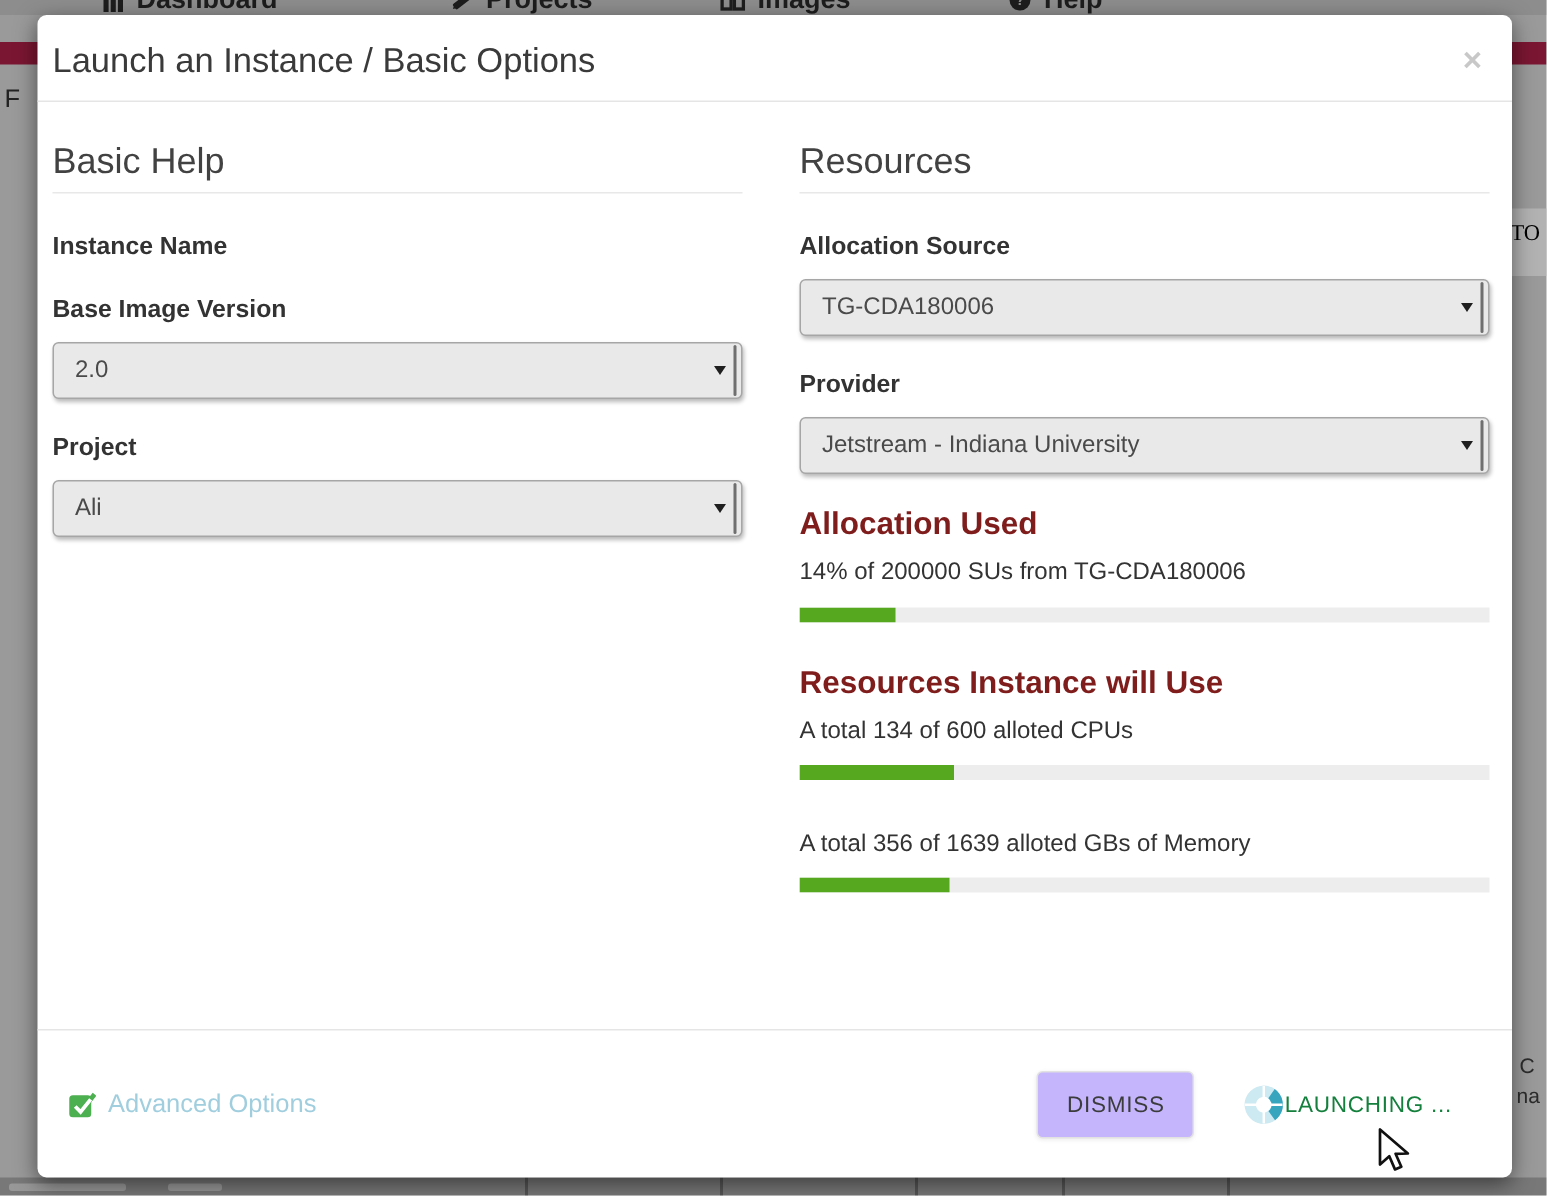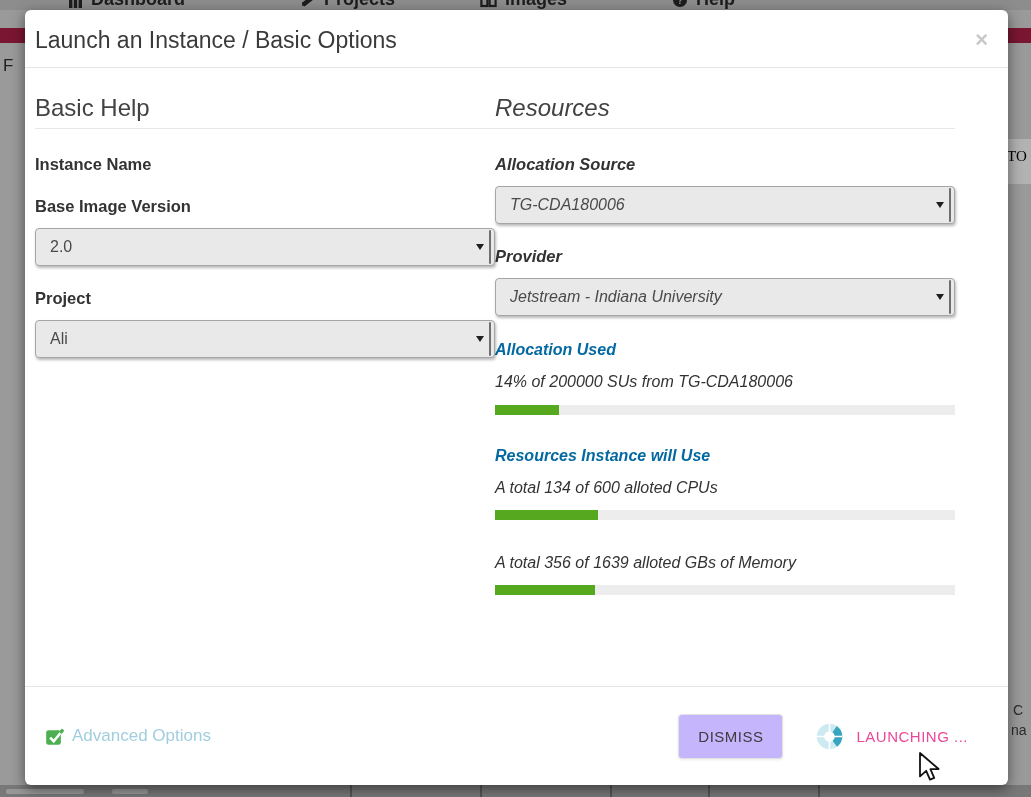--- a/index.html
+++ b/index.html
@@ -28,21 +28,21 @@
   
   .modal{
     position:absolute;left:25px;top:10px;width:983px;height:775px;z-index:5;
     background:#fff;border-radius:6px;box-shadow:0 4px 14px rgba(0,0,0,.5);
   }
   .modal-header{position:relative;padding:17px 10px 13px 10px;border-bottom:1px solid #e5e5e5;}
   .modal-title{margin:0;font-size:23px;font-weight:400;color:#3a3a3a;line-height:27px;}
   .close-x{position:absolute;right:20px;top:20px;font-size:22px;font-weight:700;color:#c8c8c8;cursor:pointer;line-height:20px;}
   .modal-body{display:flex;padding:0 10px;}
   .col{width:460px;}
-  .col-right{font-style:italic;}
+  .col-right{margin-left:38px;}
   .section-heading{
     margin:26px 0 26px 0;font-size:24px;font-weight:400;color:#424242;
     padding-bottom:6px;border-bottom:1px solid #e8e8e8;line-height:28px;
   }
   .field{margin-bottom:23px;}
   .field-label{display:block;font-size:16.5px;font-weight:700;color:#333;margin-bottom:12px;line-height:19px;}
   .text-input{
     width:100%;box-sizing:border-box;height:38px;background:#e9e9e9;
     border:1px solid #b5b5b5;border-radius:4px;padding:0 14px;
     font-size:16px;color:#4a4a4a;font-family:"Liberation Sans",sans-serif;
@@ -54,21 +54,21 @@
     padding:0 30px 0 14px;font-size:16px;color:#4a4a4a;cursor:pointer;
     box-shadow:1px 2px 3px rgba(0,0,0,.28);
   }
   .select-box::before{ 
     content:"";position:absolute;right:3px;top:1px;bottom:1px;width:2px;background:#6f6f6f;border-radius:1px;
   }
   .select-arrow{
     position:absolute;right:10px;top:50%;margin-top:-3px;width:0;height:0;
     border-left:4.5px solid transparent;border-right:4.5px solid transparent;border-top:6px solid #1f1f1f;
   }
-  .subhead{font-size:16px;font-weight:700;color:#0369a1;line-height:19px;}
+  .subhead{font-size:21px;font-weight:700;color:#7f1d1d;line-height:19px;}
   .mt-alloc{margin-top:24px;}
   .mt-res{margin-top:31px;}
   .meta-text{font-size:16px;color:#333;margin-top:13px;line-height:19px;}
   .mt-mem{margin-top:33px;}
   .progress{height:10px;background:#ededed;margin-top:13px;overflow:hidden;}
   .progress-first{margin-top:14px;}
   .progress .fill{height:100%;background:#56a81f;}
 
   
   .modal-footer{
@@ -77,22 +77,22 @@
   }
   .advanced-link{display:flex;align-items:center;gap:8px;color:#a0cede;font-size:17px;cursor:pointer;}
   .advanced-link svg{display:block;}
   .footer-spacer{flex:1;}
   .dismiss-btn{
     background:#c4b5fd;border:1px solid #e2e2e2;border-radius:4px;padding:13px 19px;
     font-size:15px;font-weight:500;letter-spacing:.5px;color:#3c3c3c;cursor:pointer;
     font-family:"Liberation Sans",sans-serif;box-shadow:0 1px 3px rgba(0,0,0,.08);
   }
   .launch-btn{
-    display:flex;align-items:center;gap:13px;margin-left:27px;margin-right:14px;
-    background:none;border:none;font-size:15px;font-weight:500;letter-spacing:.5px;color:#ec4899;
+    display:flex;align-items:center;margin-left:27px;margin-right:14px;
+    background:none;border:none;font-size:15px;font-weight:500;letter-spacing:.5px;color:#15803d;
     font-family:"Liberation Sans",sans-serif;cursor:pointer;
   }
   .cursor{position:absolute;left:918px;top:752px;z-index:9;}
 </style>
 </head>
 <body>
 
 <div class="bg-nav">
   <div class="nav-item" style="left:68px;">
     <svg width="15" height="16" viewBox="0 0 15 16">

